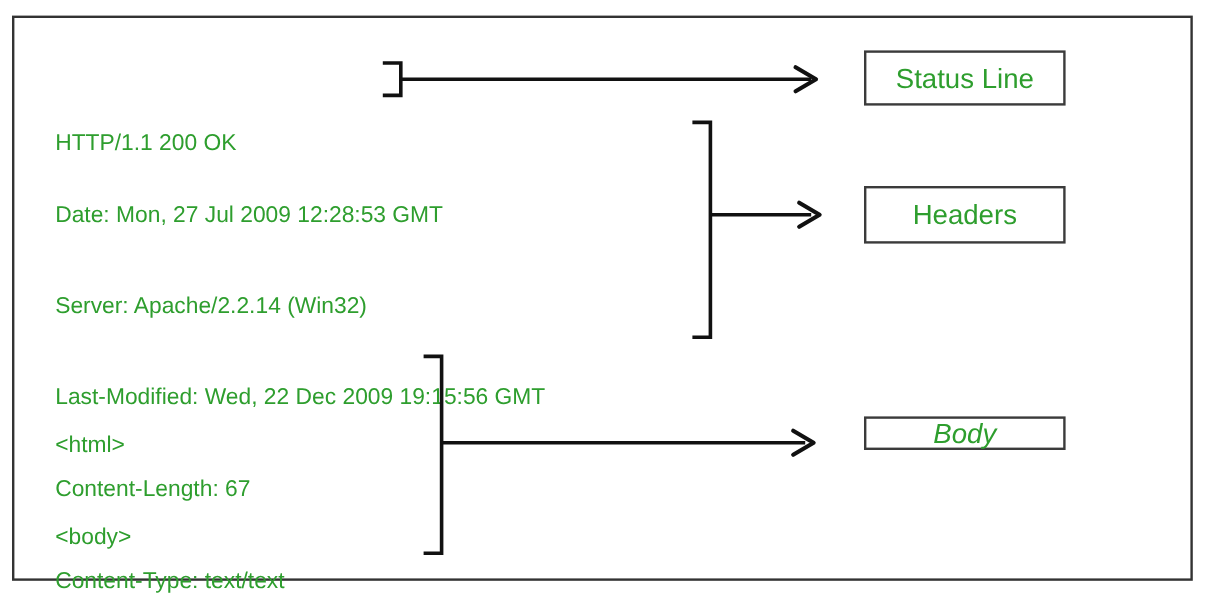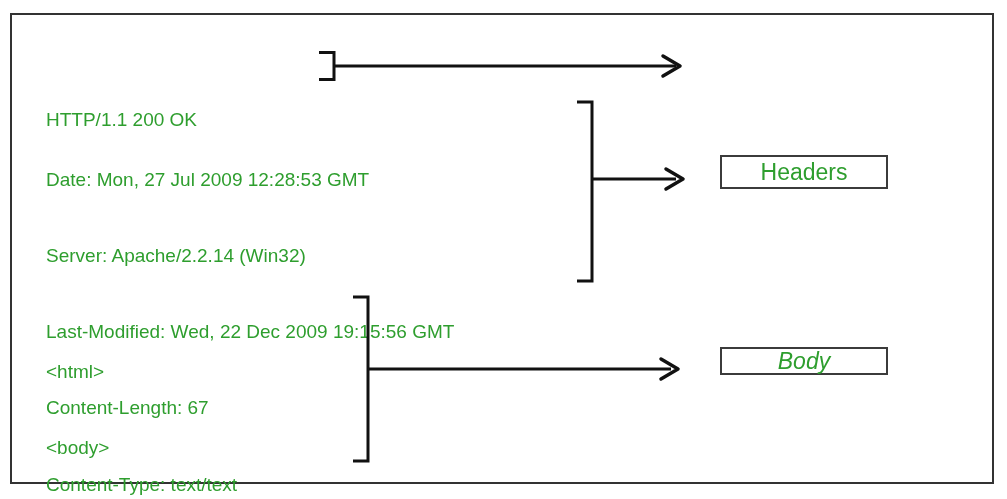--- a/index.html
+++ b/index.html
@@ -44,21 +44,21 @@
     width: 168px;
     border: 2px solid var(--box-border);
     background: var(--bg);
     display: flex;
     align-items: center;
     justify-content: center;
     color: var(--green);
     font-size: 23px;
   }
   .box-status { top: 42px; height: 46px; }
-  .box-headers { top: 155px; height: 34px; }
+  .box-headers { top: 155px; height: 48px; }
   .box-body { top: 347px; height: 28px; font-style: italic; }
   svg.connectors {
     position: absolute;
     left: 0; top: 0;
     width: 1007px; height: 499px;
     pointer-events: none;
   }
   svg .stroke {
     fill: none;
     stroke: var(--ink);
@@ -108,19 +108,22 @@
 
     <path class="stroke" d="M577 102 L592 102 L592 281 L577 281"></path>
     <path class="stroke" d="M592 179 L676 179"></path>
     <path class="head" d="M666 169 L683 179 L666 189"></path>
 
     <path class="stroke" d="M353 297 L368 297 L368 461 L353 461"></path>
     <path class="stroke" d="M368 369 L671 369"></path>
     <path class="head" d="M661 359 L678 369 L661 379"></path>
   </svg>
 
+  <div class="label-box box-status">
+    <span>Status Line</span>
+  </div>
   <div class="label-box box-headers">
     <span>Headers</span>
   </div>
   <div class="label-box box-body">
     <span>Body</span>
   </div>
 </div>
 
 </body></html>

